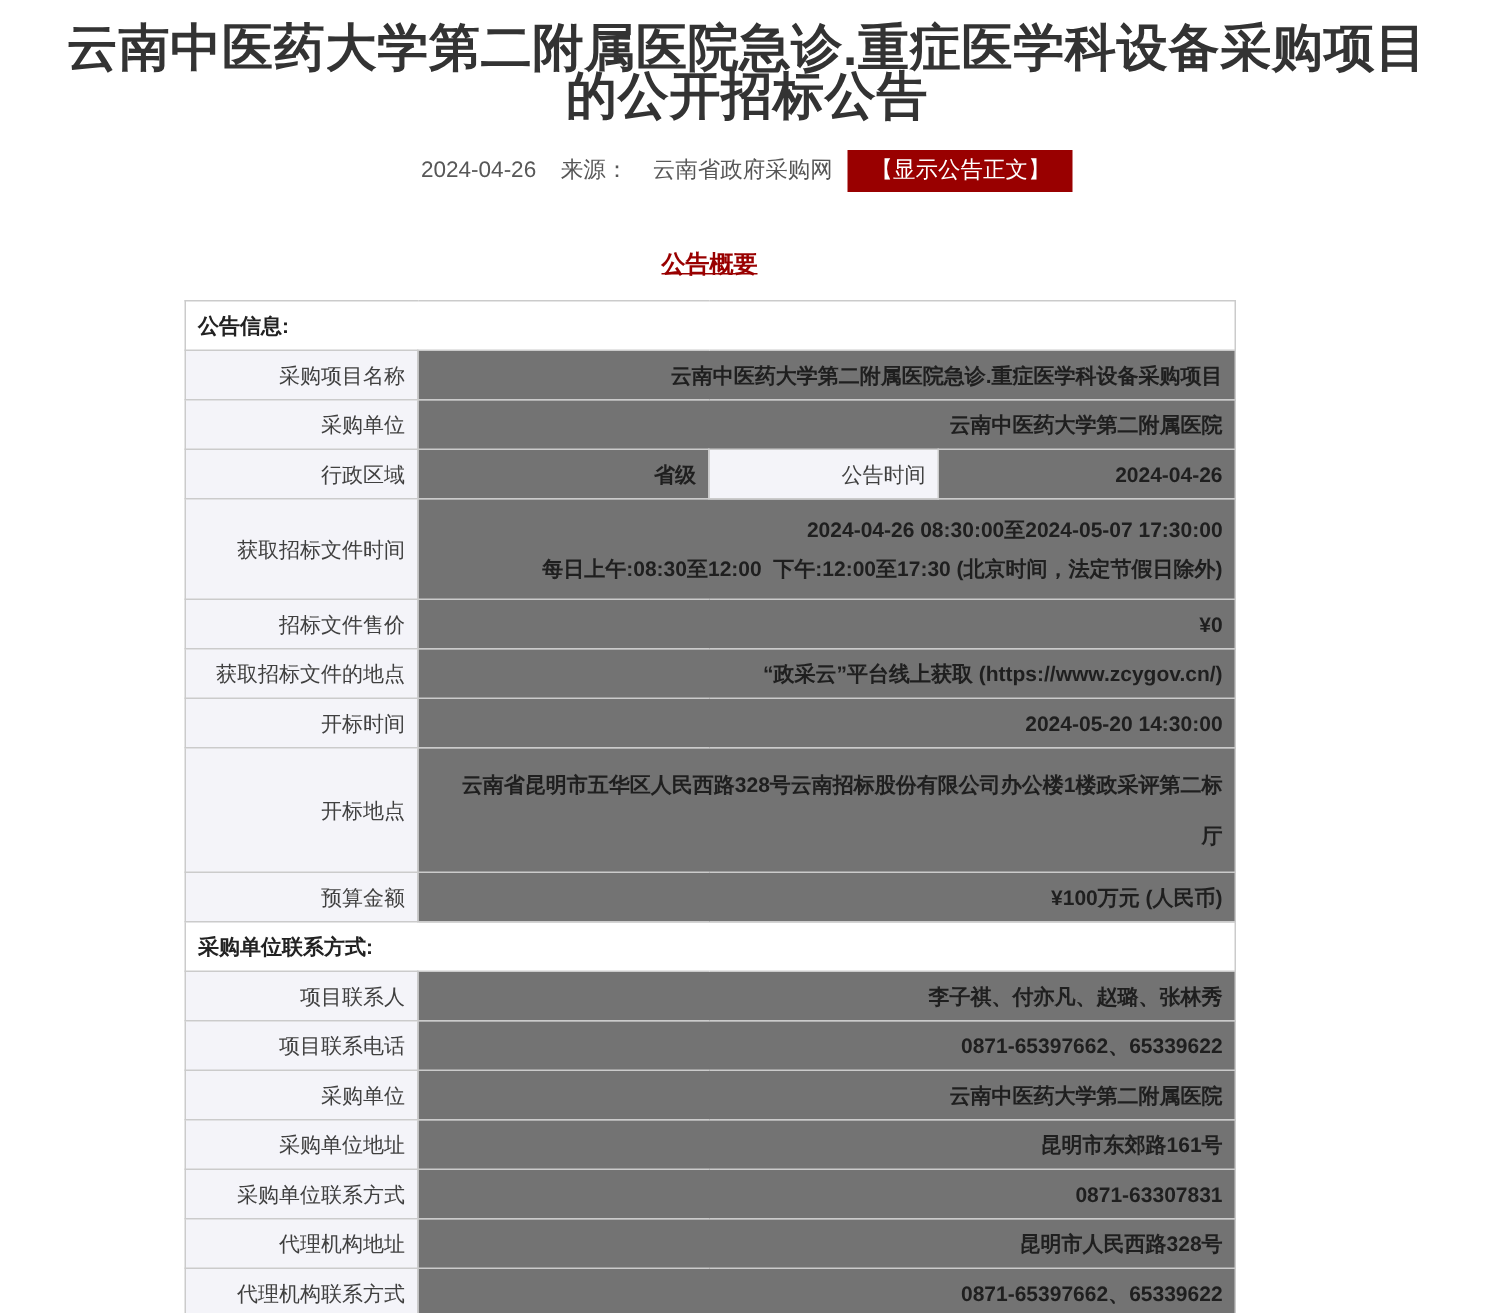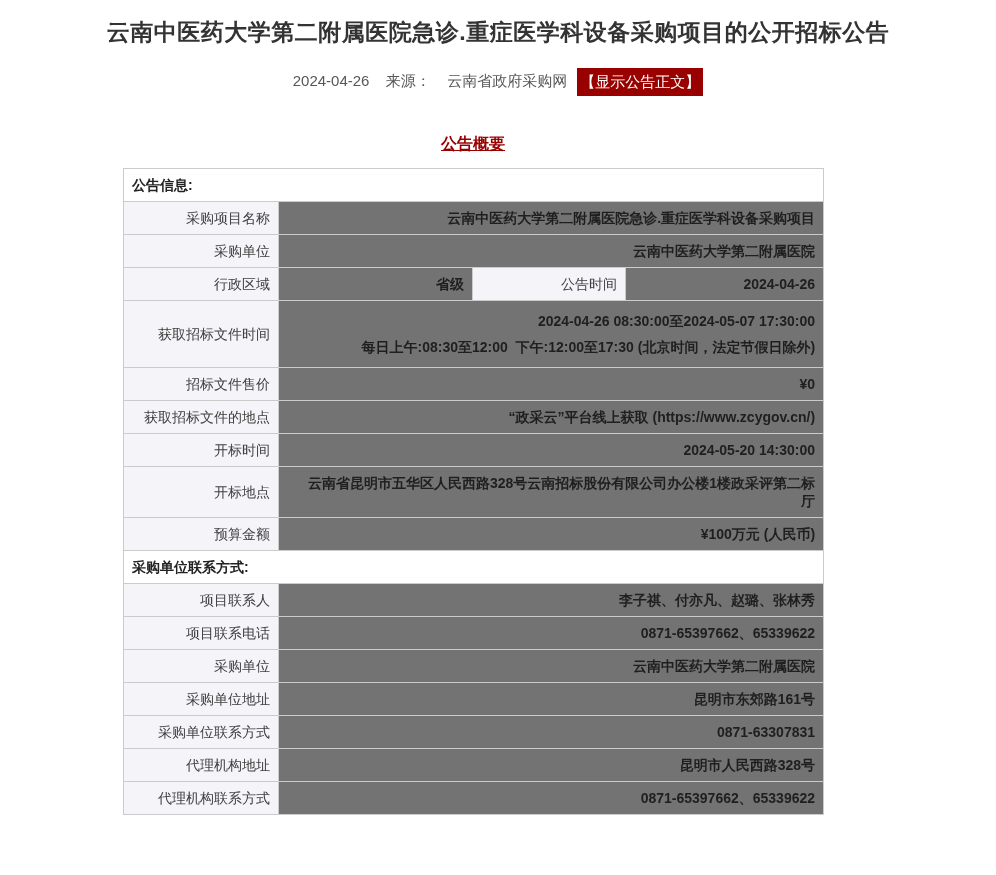--- a/index.html
+++ b/index.html
@@ -11,40 +11,40 @@
   }
   .page {
     width: 996px;
     min-height: 875px;
     background: #ffffff;
     overflow: hidden;
   }
   .doc-title {
     margin: 16px 30px 0 30px;
     text-align: center;
-    font-size: 23px;
+    font-size: 34px;
     line-height: 32px;
     font-weight: bold;
     color: #333333;
     letter-spacing: 0.5px;
   }
   .meta-line {
     margin-top: 20px;
     text-align: center;
     font-size: 15px;
     color: #575757;
   }
   .meta-line .sep { display: inline-block; width: 8px; }
   .show-btn {
     display: inline-block;
     background: #990000;
     color: #ffffff;
     font-size: 15px;
     line-height: 22px;
-    padding: 3px 3px;
+    padding: 3px 15px;
     margin-left: 6px;
     cursor: pointer;
     border: none;
     vertical-align: middle;
   }
   .content {
     width: 700px;
     margin-left: 123px;
   }
   .summary-heading {
@@ -152,21 +152,21 @@
         <tr>
           <td class="lbl">获取招标文件的地点</td>
           <td class="val" colspan="3">“政采云”平台线上获取 (https://www.zcygov.cn/)</td>
         </tr>
         <tr>
           <td class="lbl">开标时间</td>
           <td class="val" colspan="3">2024-05-20 14:30:00</td>
         </tr>
         <tr>
           <td class="lbl">开标地点</td>
-          <td class="val" colspan="3" style="line-height:18px;padding-left:20px;">云南省昆明市五华区人民西路328号云南招标股份有限公司办公楼1楼政采评第二标厅</td>
+          <td class="val" colspan="3" style="line-height:34px;padding-left:20px;">云南省昆明市五华区人民西路328号云南招标股份有限公司办公楼1楼政采评第二标厅</td>
         </tr>
         <tr>
           <td class="lbl">预算金额</td>
           <td class="val" colspan="3">¥100万元 (人民币)</td>
         </tr>
         <tr>
           <td class="section-cell" colspan="4">采购单位联系方式:</td>
         </tr>
         <tr>
           <td class="lbl">项目联系人</td>

